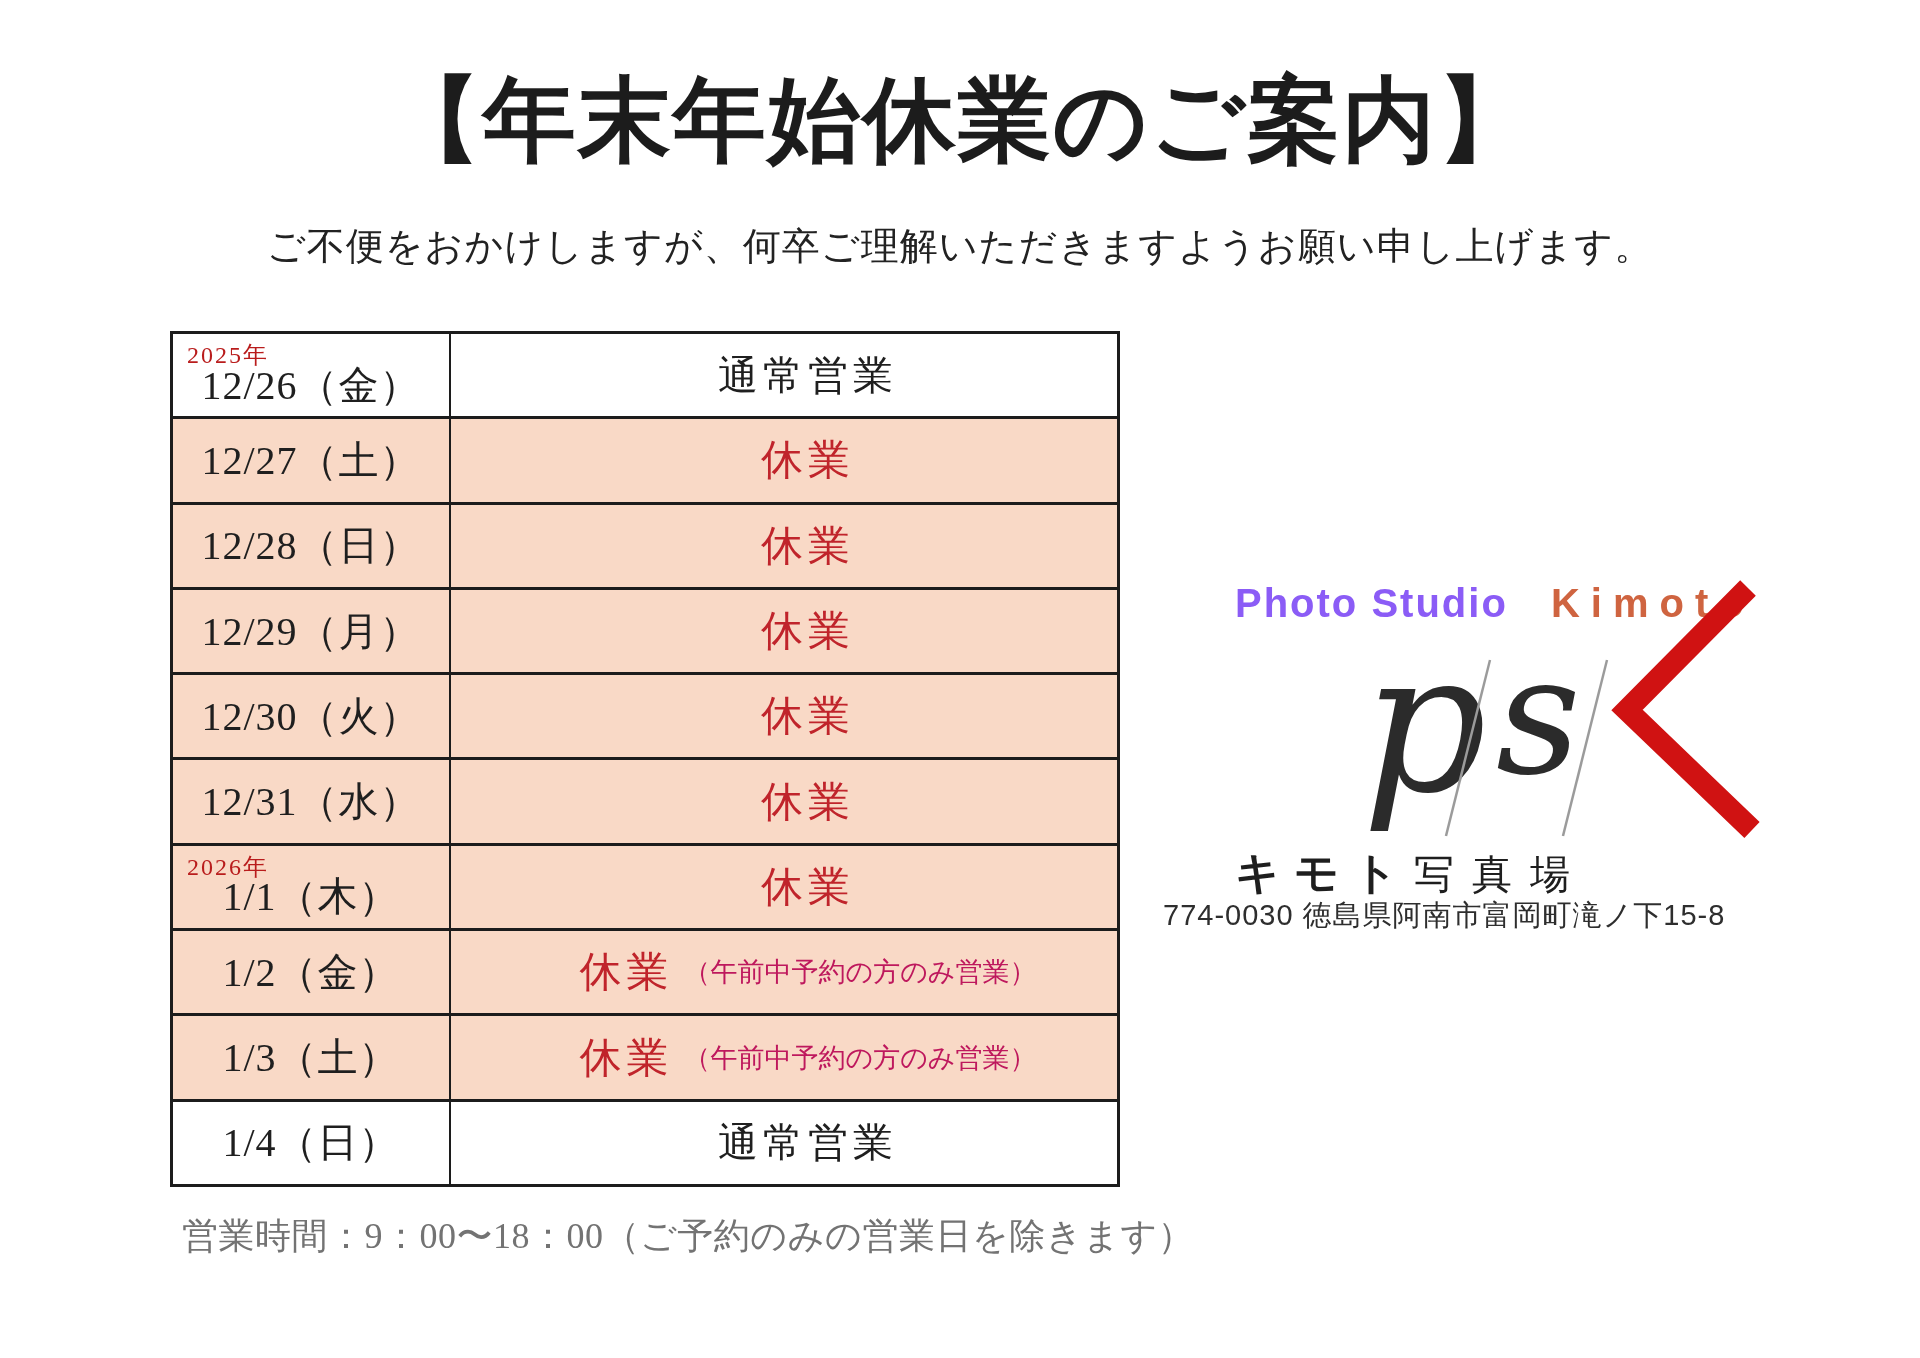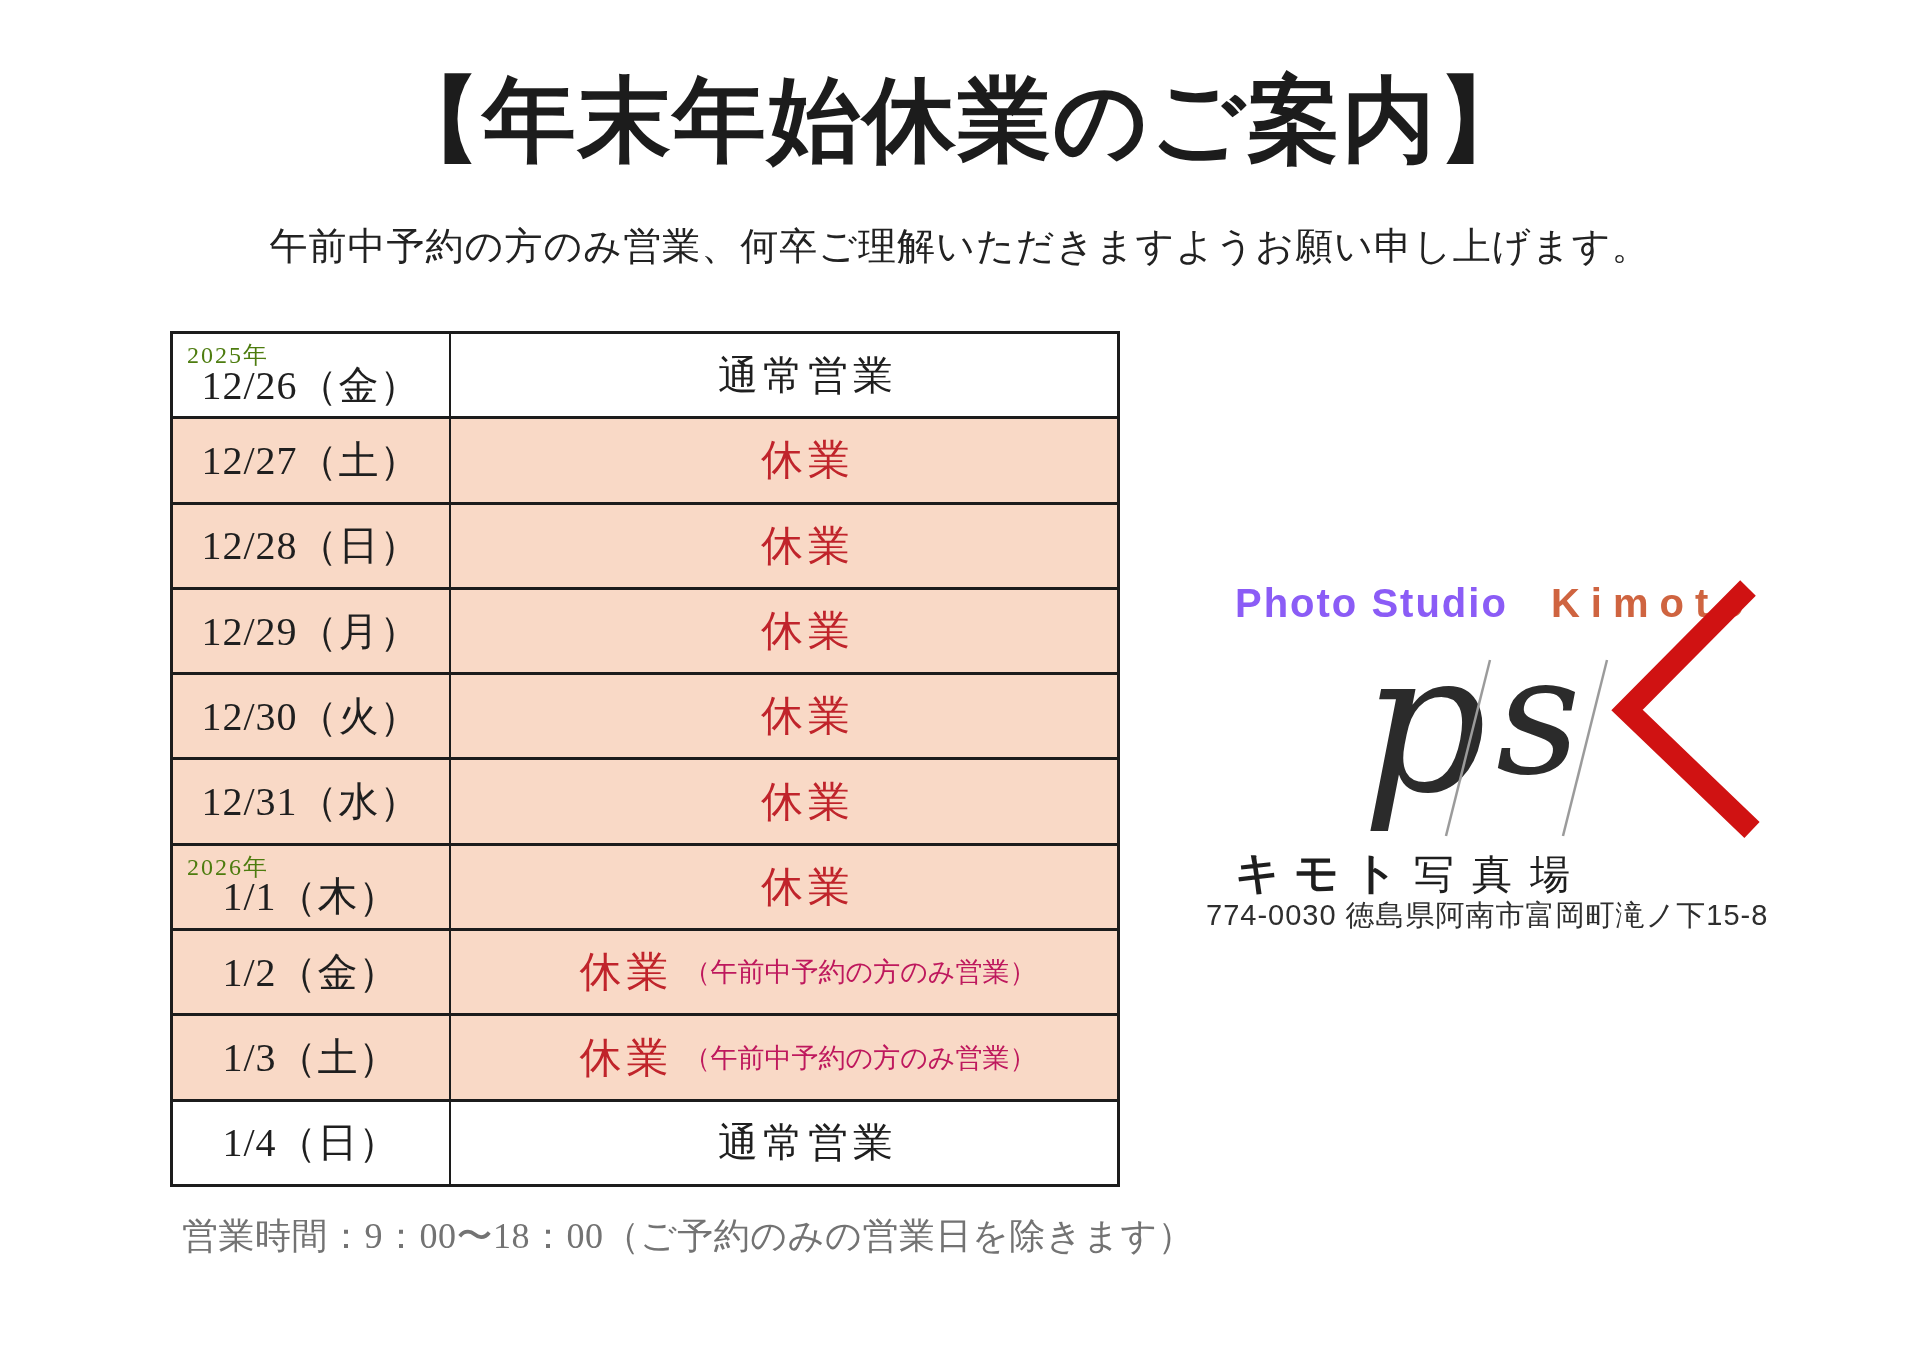--- a/index.html
+++ b/index.html
@@ -76,21 +76,21 @@
     display: flex;
     align-items: center;
     justify-content: center;
   }
   .year-label {
     position: absolute;
     top: 5px;
     left: 14px;
     font-size: 24px;
     letter-spacing: 2px;
-    color: #4d7c0f;
+    color: #b91c1c;
   }
   .year-label:empty { display: none; }
   .date-text {
     font-size: 40px;
     letter-spacing: 1px;
     white-space: nowrap;
   }
   .trow.has-year .date-text { margin-top: 20px; }
 
   .status-cell {
@@ -171,37 +171,37 @@
     letter-spacing: 14px;
   }
   .studio-name .name-rest {
     font-size: 40px;
     font-weight: 400;
     letter-spacing: 18px;
     margin-left: 2px;
   }
   .studio-address {
     position: absolute;
-    left: 1206px;
+    left: 1163px;
     top: 896px;
     font-family: "Liberation Sans", "DejaVu Sans", sans-serif;
     font-size: 29px;
     letter-spacing: 1px;
     color: #2e2e2e;
     white-space: nowrap;
   }
 </style>
 </head>
 <body>
 
 <div class="canvas">
 
   <div class="page-title">【年末年始休業のご案内】</div>
 
-  <div class="page-subtitle">午前中予約の方のみ営業、何卒ご理解いただきますようお願い申し上げます。</div>
+  <div class="page-subtitle">ご不便をおかけしますが、何卒ご理解いただきますようお願い申し上げます。</div>
 
   <div class="schedule-table">
       <div class="trow open has-year">
     <div class="date-cell">
       <span class="year-label">2025年</span>
       <span class="date-text">12/26（金）</span>
     </div>
     <div class="status-cell">
       <span class="status-text">通常営業</span>
 

